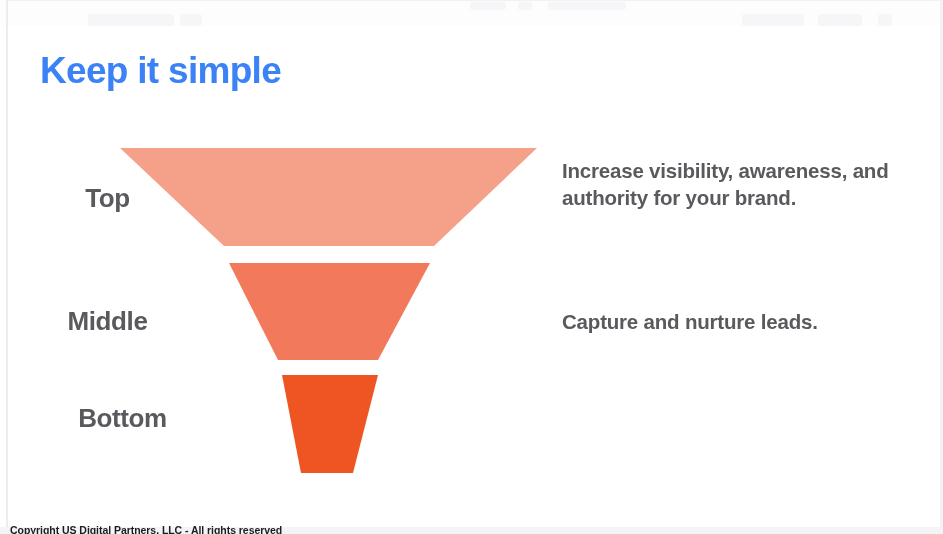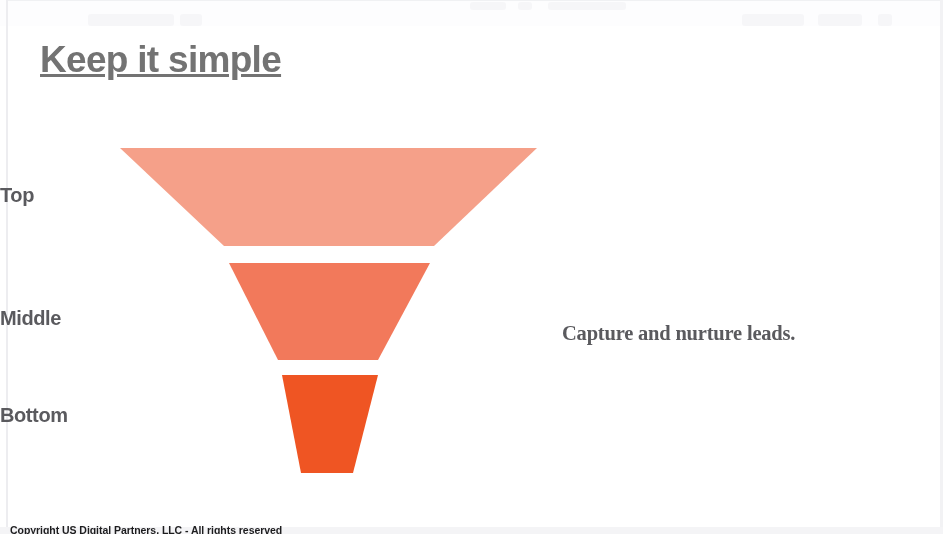--- a/index.html
+++ b/index.html
@@ -58,67 +58,66 @@
     position: absolute;
     left: 0; top: 527px;
     width: 943px; height: 7px;
     background: #f4f4f6;
   }
 
   
   .slide-title {
     position: absolute;
     left: 40px;
-    top: 41px;
+    top: 52px;
     font-size: 37px;
     font-weight: bold;
     letter-spacing: -0.7px;
-    color: #737373;
+    color: #3b82f6;
     line-height: 1.05;
     white-space: nowrap;
-    text-decoration: underline;
   }
 
   
   .funnel {
     position: absolute;
     left: 0; top: 0;
     width: 943px; height: 534px;
     pointer-events: none;
   }
   .funnel svg { display: block; }
 
   
   .stage-label {
     position: absolute;
-    font-size: 20px;
+    font-size: 26px;
     font-weight: bold;
     color: #5a5a5e;
     letter-spacing: -0.4px;
     line-height: 1;
     white-space: nowrap;
-    text-align: left;
+    text-align: center;
   }
   .stage-label.top    { left: 0;   width: 215px; top: 185px; }
   .stage-label.middle { left: 0;   width: 215px; top: 308px; }
   .stage-label.bottom { left: 0;   width: 245px; top: 405px; }
 
   
   .stage-desc {
     position: absolute;
     left: 562px;
     width: 372px;
     font-size: 20.5px;
     font-weight: bold;
     color: #5a5a5e;
     line-height: 1.32;
     letter-spacing: -0.2px;
   }
   .stage-desc.top    { top: 157px; }
-  .stage-desc.middle { top: 320px; font-family: Liberation Serif, serif; }
+  .stage-desc.middle { top: 308px; }
   .stage-desc.bottom { top: 394px; }
 
   
   .footer-copyright {
     position: absolute;
     left: 10px;
     top: 524px;
     font-size: 10.5px;
     font-weight: bold;
     color: #1d1d1f;
@@ -154,17 +153,18 @@
       <polygon id="funnel-seg-top" points="120,148 537,148 434,246 224,246" fill="#F5A089"></polygon>
       <polygon id="funnel-seg-middle" points="229,263 430,263 378,360 278,360" fill="#F2795B"></polygon>
       <polygon id="funnel-seg-bottom" points="282,375 378,375 353,473 301,473" fill="#EF5523"></polygon>
     </svg>
   </div>
 
   <div class="stage-label top">Top</div>
   <div class="stage-label bottom">Bottom</div>
   <div class="stage-label middle">Middle</div>
 
+  <div class="stage-desc top">Increase visibility, awareness, and authority for your brand.</div>
   <div class="stage-desc middle">Capture and nurture leads.</div>
 
   <div class="footer-copyright">Copyright US Digital Partners, LLC - All rights reserved</div>
 
 </div>
 
 </body></html>

